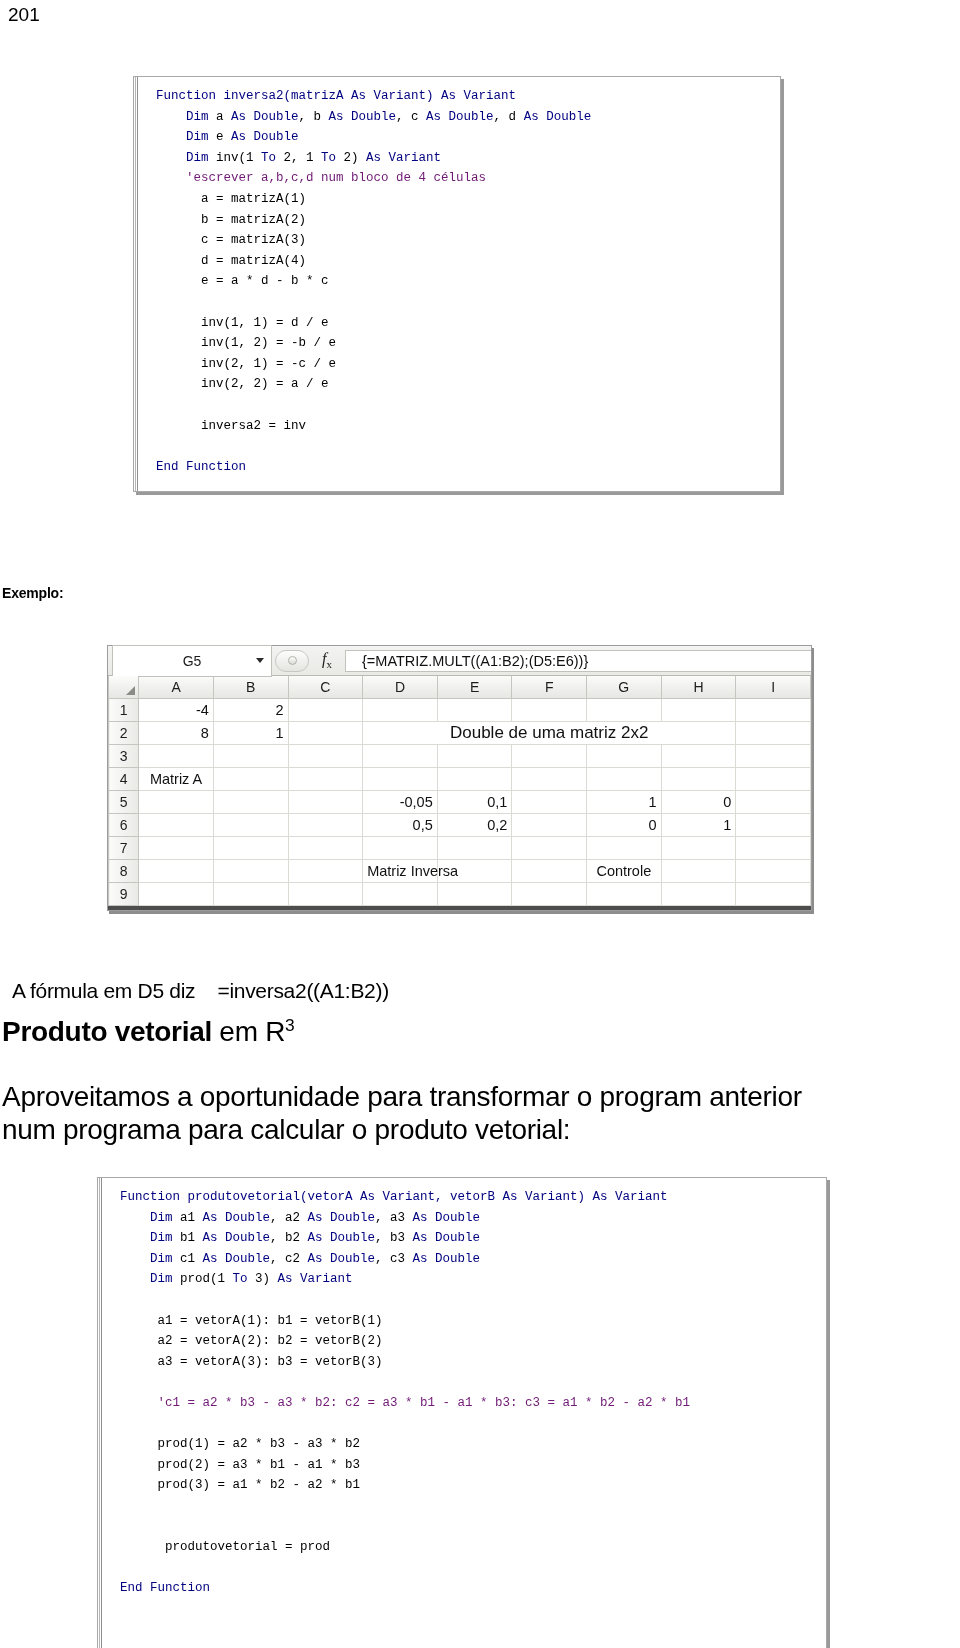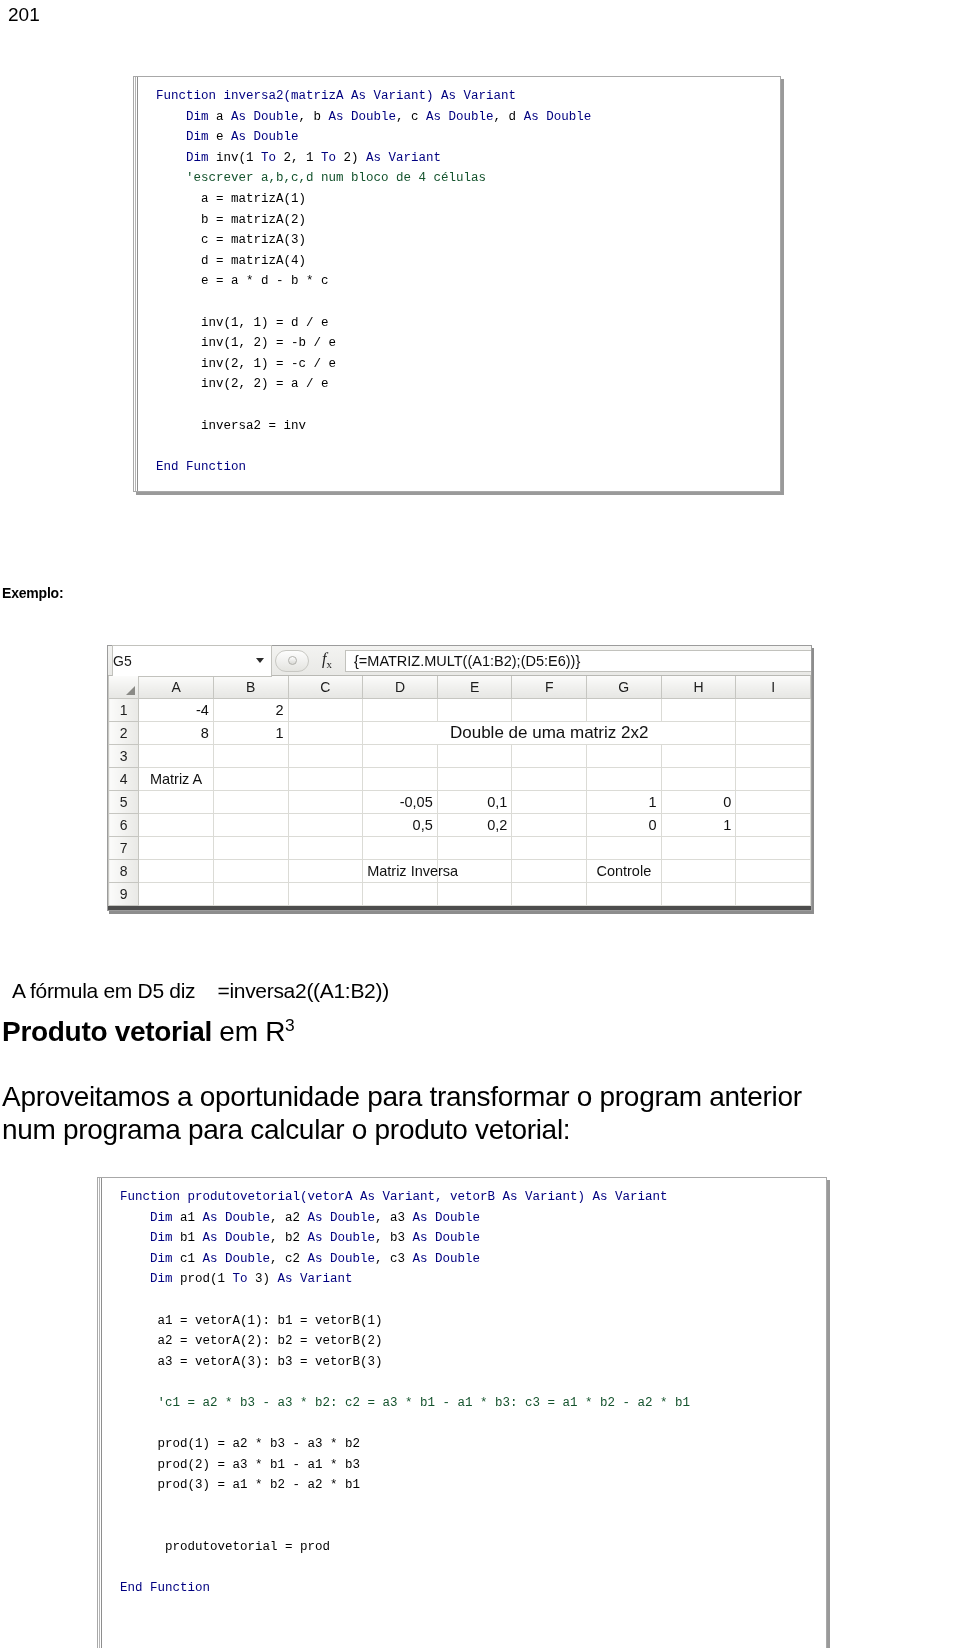--- a/index.html
+++ b/index.html
@@ -44,21 +44,21 @@
   }
   .code-lines {
     font-family: "Liberation Mono", "DejaVu Sans Mono", monospace;
     font-size: 12.5px;
     line-height: 20.6px;
     white-space: pre;
     padding: 9px 0 6px 22px;
   }
   .code-lines .ln { display: block; height: 20.6px; }
   .kw  { color: #000080; text-align: right; }
-  .cm  { color: #14532d; }
+  .cm  { color: #701a75; }
   .tx  { color: #000000; }
 
   
   .heading-exemplo {
     position: absolute;
     left: 2px;
     font-size: 14px;
     font-weight: bold;
     letter-spacing: -0.2px;
   }
@@ -103,20 +103,21 @@
     border-bottom: 1px solid #b9b9b4;
   }
   .namebox {
     width: 160px;
     height: 32px;
     margin-left: 4px;
     background: #ffffff;
     border: 1px solid #c2c2bd;
     display: flex;
     align-items: center;
+    justify-content: center;
     position: relative;
     font-size: 14px;
     color: #1a1a1a;
   }
   .namebox .caret {
     position: absolute;
     right: 7px;
     width: 0; height: 0;
     border-left: 4px solid transparent;
     border-right: 4px solid transparent;
@@ -149,21 +150,21 @@
   }
   .fx .sub { font-size: 11px; vertical-align: sub; font-style: normal; }
   .fx-input {
     flex: 1;
     height: 22px;
     background: #ffffff;
     border: 1px solid #c2c2bd;
     border-right: none;
     display: flex;
     align-items: center;
-    padding-left: 8px;
+    padding-left: 16px;
     font-size: 14.5px;
     color: #101010;
     margin-right: 0;
   }
   table.grid {
     border-collapse: collapse;
     width: 100%;
     table-layout: fixed;
   }
   table.grid col.rowhdr { width: 30px; }

